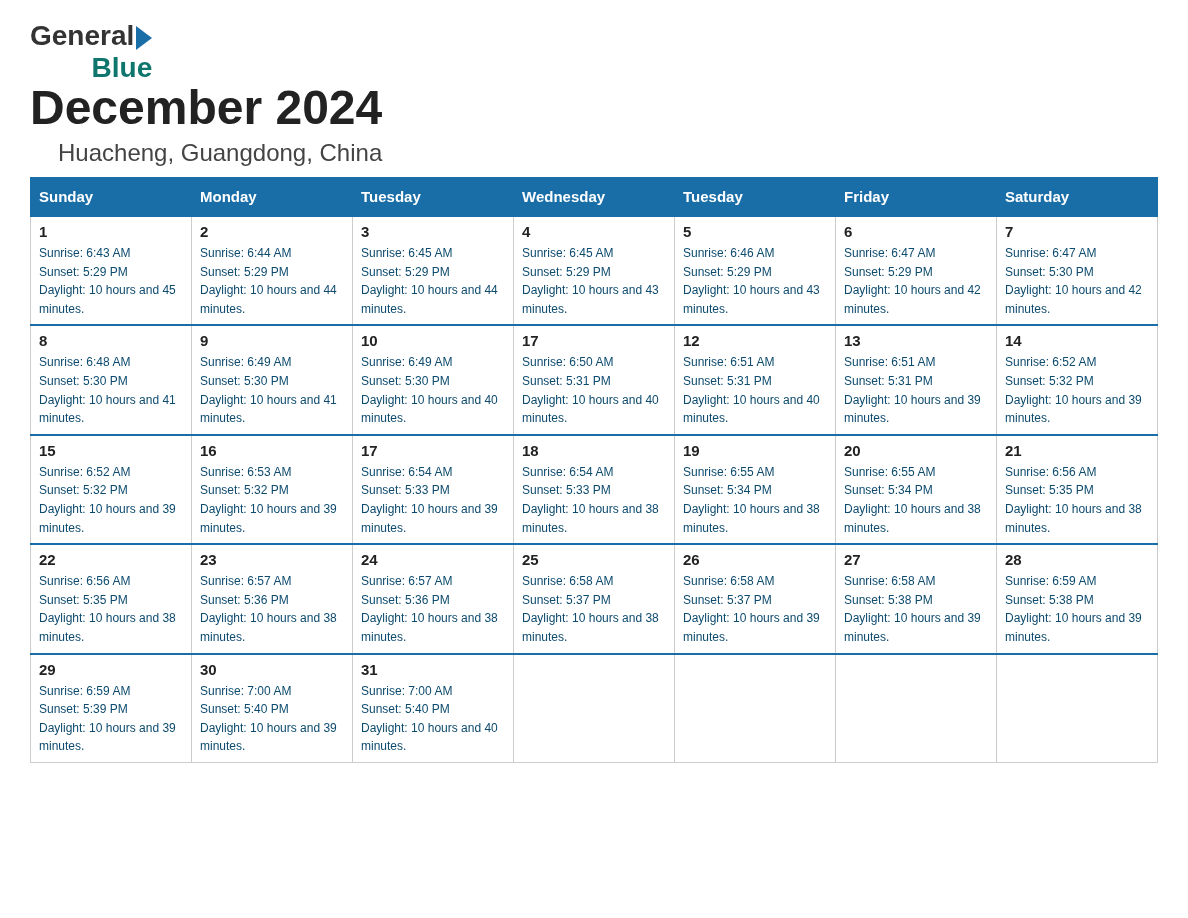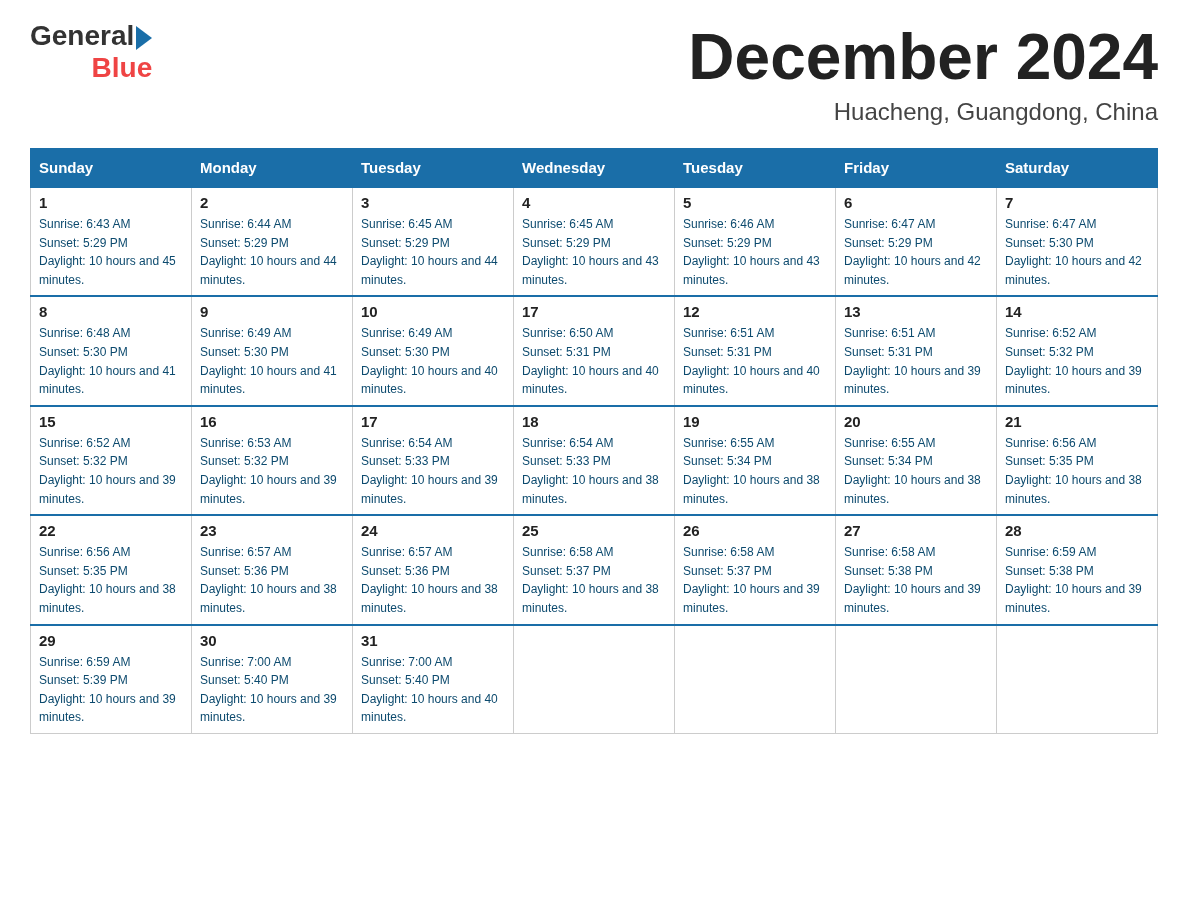--- a/index.html
+++ b/index.html
@@ -9,20 +9,21 @@
       width: 1188px;
       min-height: 918px;
       padding: 20px 30px;
     }
 
     .header {
       display: flex;
       justify-content: space-between;
       align-items: flex-start;
       margin-bottom: 10px;
+      flex-direction: column;
     }
 
     .logo-text-general {
       font-size: 28px;
       font-weight: bold;
       color: #333;
     }
 
     .logo-arrow {
       width: 0;
@@ -30,56 +31,56 @@
       border-left: 16px solid #1a6ea8;
       border-top: 12px solid transparent;
       border-bottom: 12px solid transparent;
       margin-left: 2px;
       margin-top: 4px;
     }
 
     .logo-text-blue {
       font-size: 28px;
       font-weight: bold;
-      color: #ef4444;
+      color: #0f766e;
       margin-left: 4px;
       align-self: flex-end;
       margin-bottom: -4px;
     }
 
     .logo-wrapper {
       display: flex;
       flex-direction: column;
     }
 
     .logo-top-row {
       display: flex;
       align-items: center;
     }
 
     .title-block {
       text-align: right;
     }
 
     .month-title {
-      font-size: 64px;
+      font-size: 48px;
       font-weight: bold;
       color: #222;
     }
 
     .location-title {
       font-size: 24px;
       color: #444;
       margin-top: 4px;
     }
 
     .calendar {
       width: 100%;
       border-collapse: collapse;
-      margin-top: 22px;
+      margin-top: 10px;
     }
 
     .calendar thead tr th {
       background-color: #1a6ea8;
       color: #fff;
       font-size: 15px;
       font-weight: bold;
       padding: 10px 8px;
       text-align: left;
       border: 1px solid #1a6ea8;

